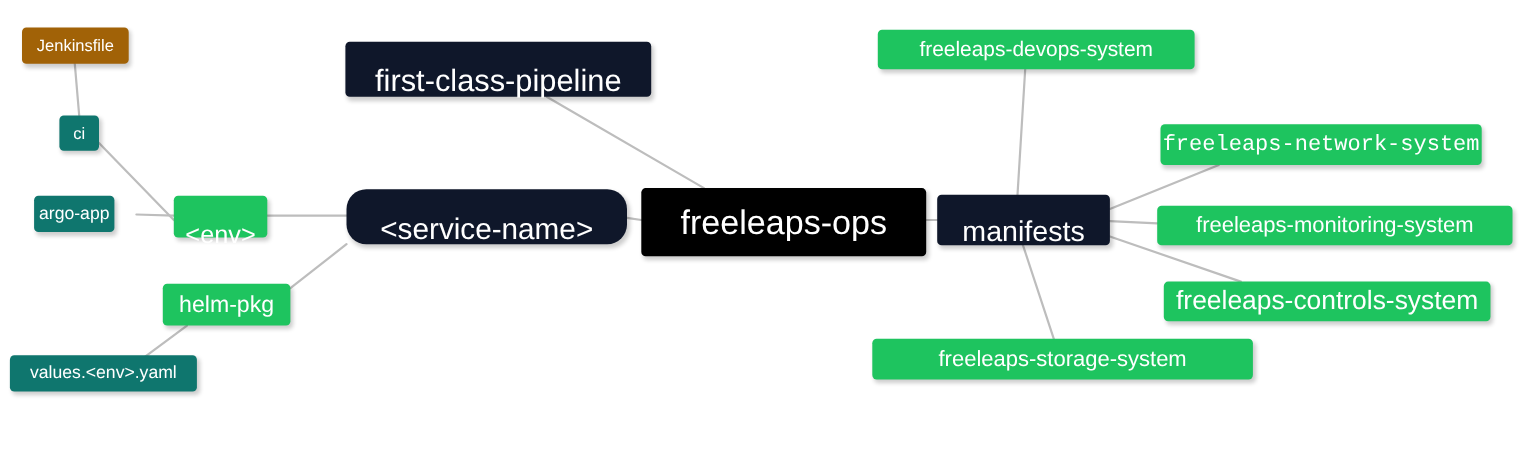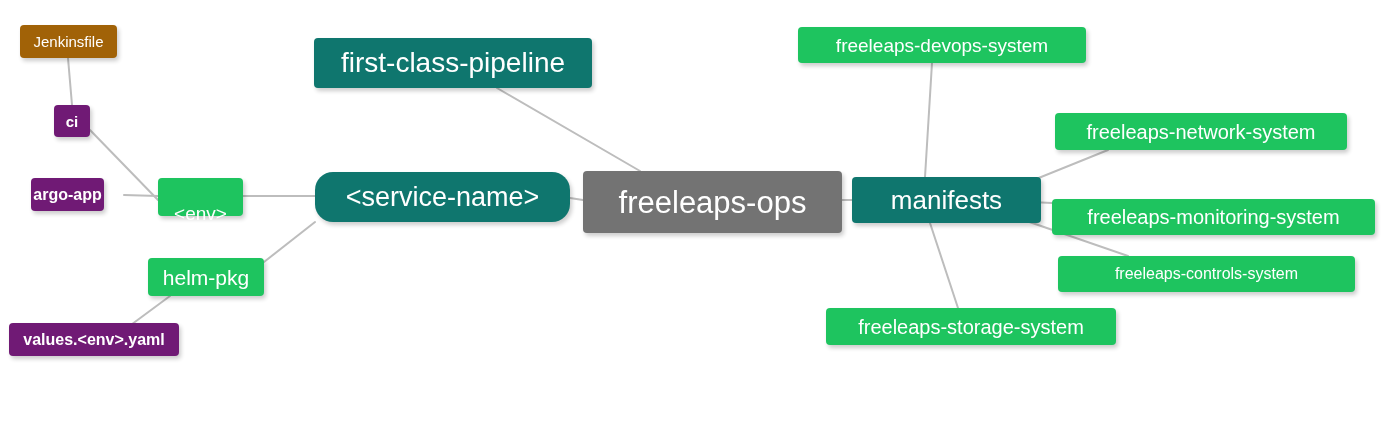--- a/index.html
+++ b/index.html
@@ -37,25 +37,25 @@
     white-space: nowrap;
     line-height: 1;
     box-shadow: 2px 3px 4px rgba(0,0,0,0.20);
     cursor: pointer;
     user-select: none;
   }
   .node-label {
     display: block;
     white-space: nowrap;
   }
-  .n-root   { background: #737373; }
-  .n-blue   { background: #0f766e; }
+  .n-root   { background: #000000; }
+  .n-blue   { background: #0f172a; align-items: flex-end; }
   .n-green  { background: #1ec45f; }
   .n-orange { background: #a16207; }
-  .n-red    { background: #701a75; font-weight: bold; }
+  .n-red    { background: #0f766e; }
 </style>
 </head>
 <body>
 
 <div id="canvas">
   <svg id="edge-layer" viewBox="0 0 1390 421" width="1390" height="421">
       <line x1="68" y1="58" x2="72" y2="105" stroke="#bdbdbd" stroke-width="2" stroke-linecap="round"></line>
       <line x1="90" y1="130" x2="158" y2="200" stroke="#bdbdbd" stroke-width="2" stroke-linecap="round"></line>
       <line x1="124" y1="195" x2="158" y2="196" stroke="#bdbdbd" stroke-width="2" stroke-linecap="round"></line>
       <line x1="243" y1="196" x2="315" y2="196" stroke="#bdbdbd" stroke-width="2" stroke-linecap="round"></line>
@@ -74,49 +74,49 @@
       <div class="node n-orange" style="left: 20px; top: 25px; width: 97px; height: 33px;">
         <span class="node-label" style="font-size: 15px;">Jenkinsfile</span>
       </div>
       <div class="node n-red" style="left: 54px; top: 105px; width: 36px; height: 32px;">
         <span class="node-label" style="font-size: 15px;">ci</span>
       </div>
       <div class="node n-red" style="left: 31px; top: 178px; width: 73px; height: 33px;">
         <span class="node-label" style="font-size: 16px;">argo-app</span>
       </div>
       <div class="node n-green" style="left: 158px; top: 178px; width: 85px; height: 38px;">
-        <span class="node-label" style="font-size: 19px; margin-top: 32px;">&lt;env&gt;</span>
+        <span class="node-label" style="font-size: 23px; margin-top: 32px;">&lt;env&gt;</span>
       </div>
       <div class="node n-green" style="left: 148px; top: 258px; width: 116px; height: 38px;">
         <span class="node-label" style="font-size: 21px;">helm-pkg</span>
       </div>
       <div class="node n-red" style="left: 9px; top: 323px; width: 170px; height: 33px;">
         <span class="node-label" style="font-size: 16px;">values.&lt;env&gt;.yaml</span>
       </div>
       <div class="node n-blue" style="left: 314px; top: 38px; width: 278px; height: 50px;">
         <span class="node-label" style="font-size: 28px;">first-class-pipeline</span>
       </div>
       <div class="node n-blue" style="left: 315px; top: 172px; width: 255px; height: 50px; border-radius: 18px;">
         <span class="node-label" style="font-size: 27px;">&lt;service-name&gt;</span>
       </div>
       <div class="node n-root" style="left: 583px; top: 171px; width: 259px; height: 62px;">
         <span class="node-label" style="font-size: 31px;">freeleaps-ops</span>
       </div>
-      <div class="node n-blue" style="left: 852px; top: 177px; width: 189px; height: 46px;">
+      <div class="node n-blue" style="left: 852px; top: 177px; width: 157px; height: 46px;">
         <span class="node-label" style="font-size: 26px;">manifests</span>
       </div>
       <div class="node n-green" style="left: 798px; top: 27px; width: 288px; height: 36px;">
         <span class="node-label" style="font-size: 19px;">freeleaps-devops-system</span>
       </div>
-      <div class="node n-green" style="left: 1055px; top: 113px; width: 292px; height: 37px;">
+      <div class="node n-green" style="left: 1055px; top: 113px; width: 292px; height: 37px; font-family: Liberation Mono, monospace;">
         <span class="node-label" style="font-size: 20px;">freeleaps-network-system</span>
       </div>
-      <div class="node n-green" style="left: 1052px; top: 187px; width: 323px; height: 36px; margin-top: 12px;">
+      <div class="node n-green" style="left: 1052px; top: 187px; width: 323px; height: 36px;">
         <span class="node-label" style="font-size: 20px;">freeleaps-monitoring-system</span>
       </div>
       <div class="node n-green" style="left: 1058px; top: 256px; width: 297px; height: 36px;">
-        <span class="node-label" style="font-size: 16px;">freeleaps-controls-system</span>
+        <span class="node-label" style="font-size: 24px;">freeleaps-controls-system</span>
       </div>
-      <div class="node n-green" style="left: 826px; top: 308px; width: 290px; height: 37px;">
+      <div class="node n-green" style="left: 793px; top: 308px; width: 346px; height: 37px;">
         <span class="node-label" style="font-size: 20px;">freeleaps-storage-system</span>
       </div>
     </div>
 </div>
 
 </body></html>

